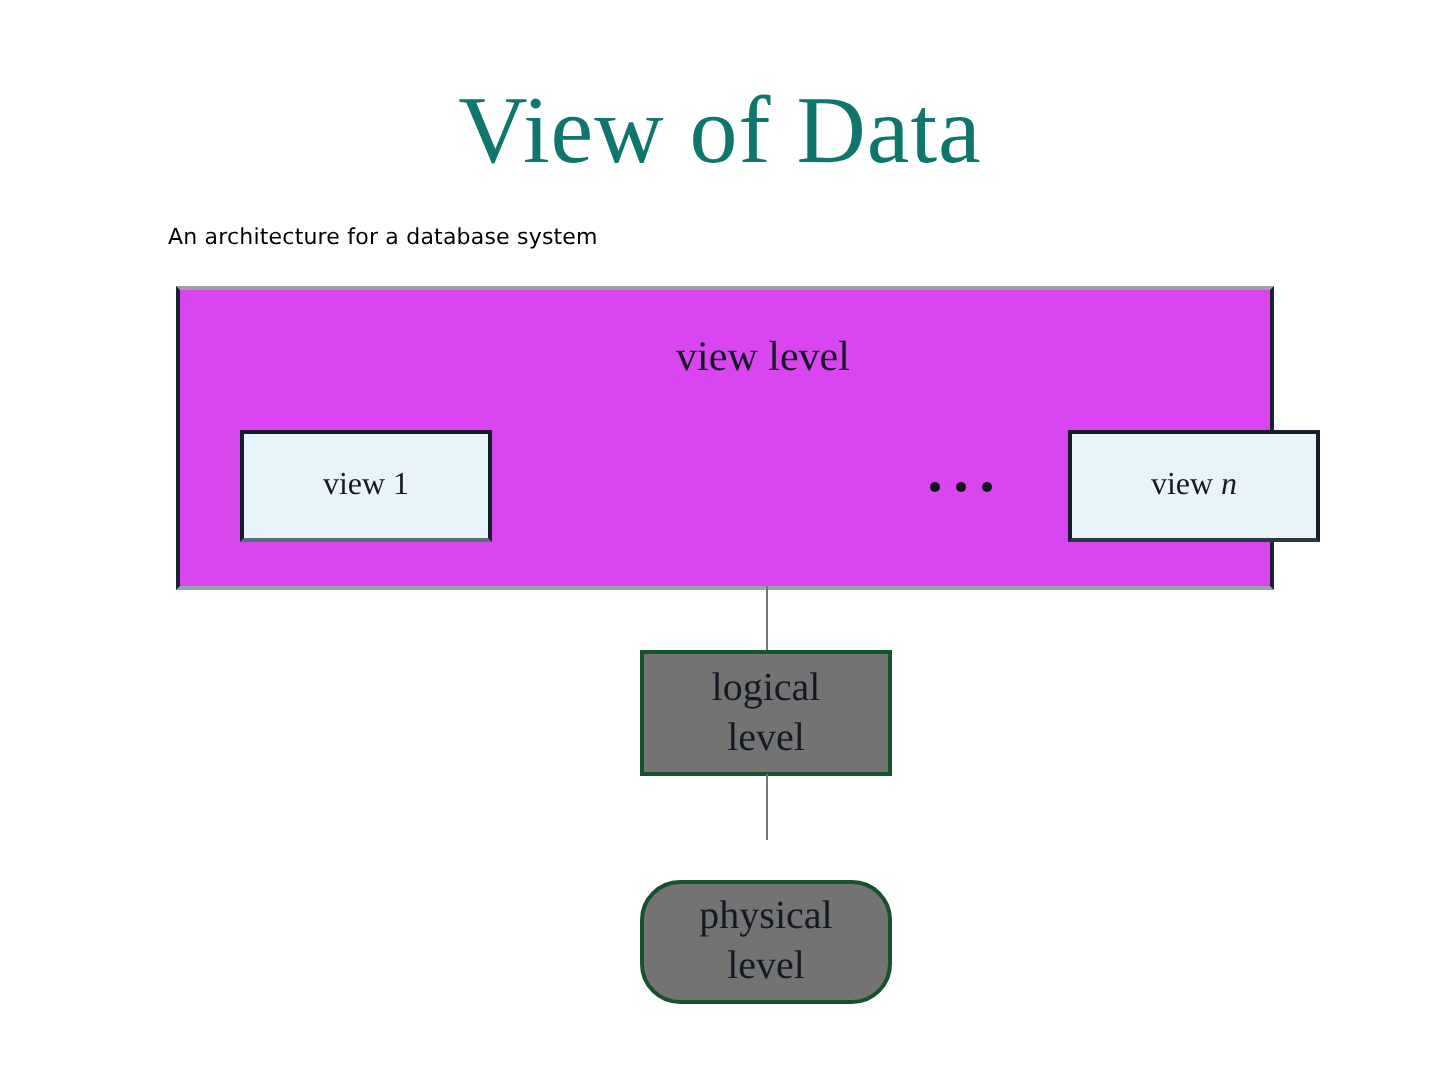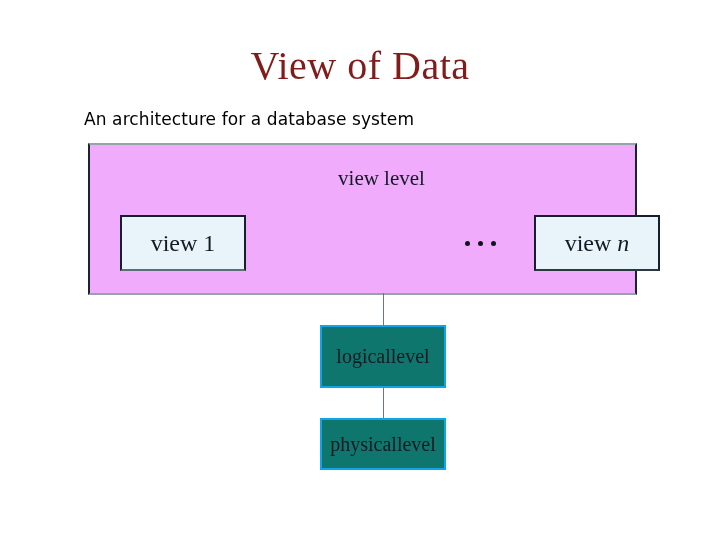--- a/index.html
+++ b/index.html
@@ -16,34 +16,34 @@
   }
 
   
   #slide-title {
     position: absolute;
     left: 0;
     top: 44px;
     width: 720px;
     text-align: center;
     font-family: "Liberation Serif", serif;
-    font-size: 40px;
+    font-size: 48px;
     line-height: 44px;
     letter-spacing: 0.5px;
-    color: #7f1d1d;
+    color: #0f766e;
     white-space: nowrap;
   }
 
   
   #slide-subtitle {
     position: absolute;
     left: 84px;
     top: 109px;
     font-family: "DejaVu Sans", sans-serif;
-    font-size: 17px;
+    font-size: 11px;
     line-height: 20px;
     color: #000000;
     letter-spacing: 0.1px;
     white-space: nowrap;
   }
 
   
   #diagram {
     position: absolute;
     left: 0;
@@ -52,21 +52,21 @@
     height: 540px;
   }
 
   
   #view-level-container {
     position: absolute;
     left: 88px;
     top: 143px;
     width: 549px;
     height: 152px;
-    background: #f0abfc;
+    background: #d946ef;
     border-top: 2px solid #96a3a8;
     border-left: 2px solid #1a2430;
     border-right: 2px solid #1a2430;
     border-bottom: 2px solid #96a3a8;
     box-sizing: border-box;
   }
 
   #view-level-label {
     position: absolute;
     left: 0;
@@ -86,21 +86,21 @@
     top: 70px;
     height: 56px;
     background: #e9f4fa;
     box-sizing: border-box;
     display: flex;
     align-items: center;
     justify-content: center;
   }
   .view-box .view-label {
     font-family: "Liberation Serif", serif;
-    font-size: 24px;
+    font-size: 16px;
     line-height: 24px;
     color: #141a24;
     white-space: nowrap;
   }
   .view-label .ital { font-style: italic; }
 
   #view-box-1 {
     left: 30px;
     width: 126px;
     border-top: 2px solid #16202c;
@@ -158,39 +158,40 @@
     left: 383px;
     top: 387px;
     height: 33px;
   }
 
   
   .level-box {
     position: absolute;
     left: 320px;
     width: 126px;
-    background: #0f766e;
-    border: 2px solid #0ea5e9;
+    background: #737373;
+    border: 2px solid #14532d;
     box-sizing: border-box;
     display: flex;
-    flex-direction: row;
+    flex-direction: column;
     align-items: center;
     justify-content: center;
     font-family: "Liberation Serif", serif;
     font-size: 20px;
     line-height: 25px;
     color: #141a24;
   }
   #logical-level-box {
     top: 325px;
     height: 63px;
   }
   #physical-level-box {
-    top: 418px;
-    height: 52px;
+    top: 440px;
+    height: 62px;
+    border-radius: 20px;
   }
   .level-line { white-space: nowrap; display: block; }
 </style>
 </head>
 <body>
 
 <div id="slide-title">View of Data</div>
 
 <div id="slide-subtitle">An architecture for a database system</div>
 

